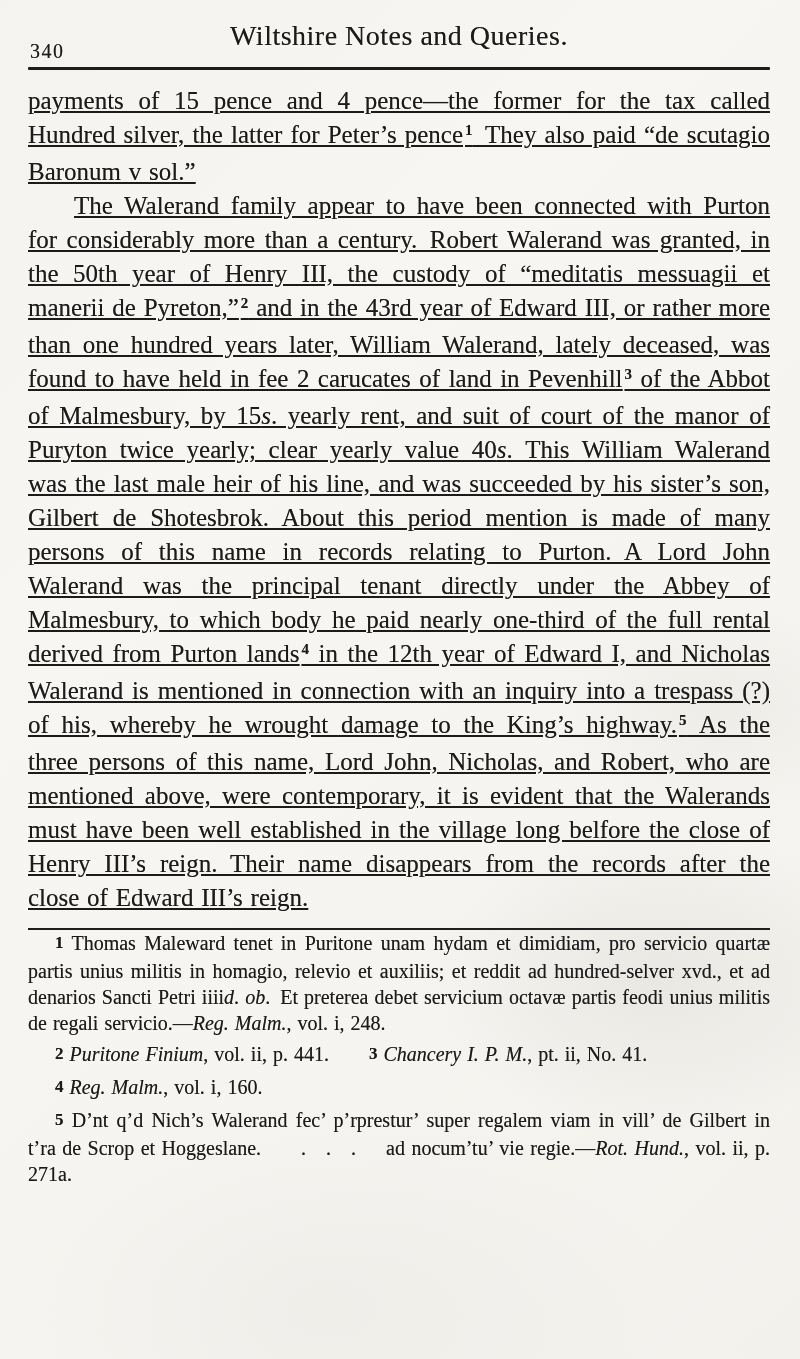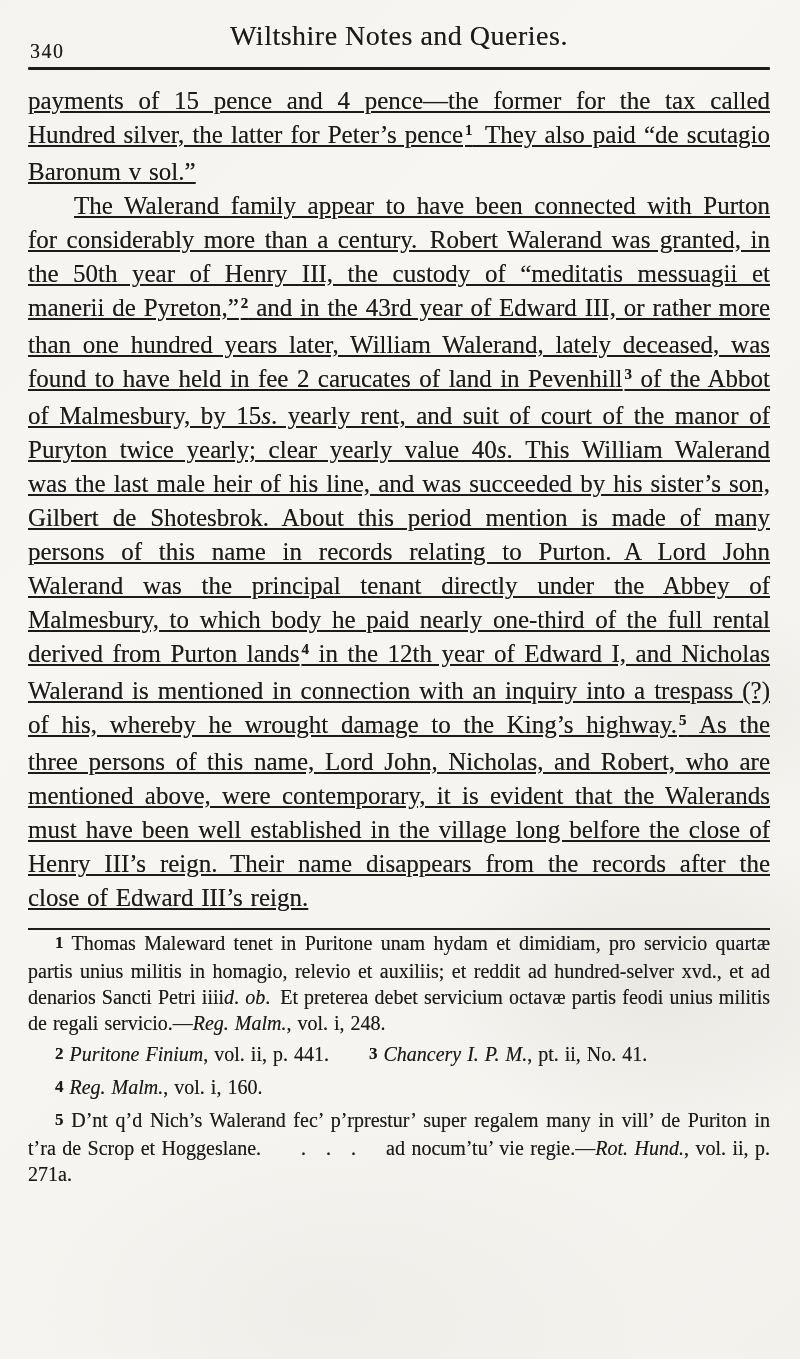--- a/index.html
+++ b/index.html
@@ -104,16 +104,16 @@
     <p class="para"><span>payments of 15 pence and 4 pence—the former for the tax called Hundred silver, the latter for Peter’s pence</span><span class="seg-sup">1</span><span> They also paid “de scutagio Baronum v sol.”</span></p>
     <p class="para indented"><span>The Walerand family appear to have been connected with Purton for considerably more than a century. Robert Walerand was granted, in the 50th year of Henry III, the custody of “meditatis messuagii et manerii de Pyreton,”</span><span class="seg-sup">2</span><span> and in the 43rd year of Edward III, or rather more than one hundred years later, William Walerand, lately deceased, was found to have held in fee 2 carucates of land in Pevenhill</span><span class="seg-sup">3</span><span> of the Abbot of Malmesbury, by 15</span><span class="seg-i">s</span><span>. yearly rent, and suit of court of the manor of Puryton twice yearly; clear yearly value 40</span><span class="seg-i">s</span><span>. This William Walerand was the last male heir of his line, and was succeeded by his sister’s son, Gilbert de Shotesbrok. About this period mention is made of many persons of this name in records relating to Purton. A Lord John Walerand was the principal tenant directly under the Abbey of Malmesbury, to which body he paid nearly one-third of the full rental derived from Purton lands</span><span class="seg-sup">4</span><span> in the 12th year of Edward I, and Nicholas Walerand is mentioned in connection with an inquiry into a trespass (?) of his, whereby he wrought damage to the King’s highway.</span><span class="seg-sup">5</span><span> As the three persons of this name, Lord John, Nicholas, and Robert, who are mentioned above, were contemporary, it is evident that the Walerands must have been well established in the village long belfore the close of Henry III’s reign. Their name disappears from the records after the close of Edward III’s reign.</span></p>
   </main>
 
   <div class="footnote-rule"></div>
 
   <section class="footnotes">
     <p class="fn"><span class="seg-marker">1</span><span> Thomas Maleward tenet in Puritone unam hydam et dimidiam, pro servicio quartæ partis unius militis in homagio, relevio et auxiliis; et reddit ad hundred-selver xvd., et ad denarios Sancti Petri iiii</span><span class="seg-i">d</span><span>. </span><span class="seg-i">ob</span><span>. Et preterea debet servicium octavæ partis feodi unius militis de regali servicio.—</span><span class="seg-i">Reg. Malm.</span><span>, vol. i, 248.</span></p>
     <p class="fn"><span class="seg-marker">2</span><span> </span><span class="seg-i">Puritone Finium</span><span>, vol. ii, p. 441.</span><span>  </span><span class="seg-marker">3</span><span> </span><span class="seg-i">Chancery I. P. M.</span><span>, pt. ii, No. 41.</span></p>
     <p class="fn"><span class="seg-marker">4</span><span> </span><span class="seg-i">Reg. Malm.</span><span>, vol. i, 160.</span></p>
-    <p class="fn"><span class="seg-marker">5</span><span> D’nt q’d Nich’s Walerand fec’ p’rprestur’ super regalem many in vill’ de Puriton in t’ra de Scrop et Hoggeslane.  .  .  .  ad nocum’tu’ vie regie.—</span><span class="seg-i">Rot. Hund.</span><span>, vol. ii, p. 271a.</span></p>
+    <p class="fn"><span class="seg-marker">5</span><span> D’nt q’d Nich’s Walerand fec’ p’rprestur’ super regalem viam in vill’ de Gilbert in t’ra de Scrop et Hoggeslane.  .  .  .  ad nocum’tu’ vie regie.—</span><span class="seg-i">Rot. Hund.</span><span>, vol. ii, p. 271a.</span></p>
   </section>
 
 </div>
 
 </body></html>

